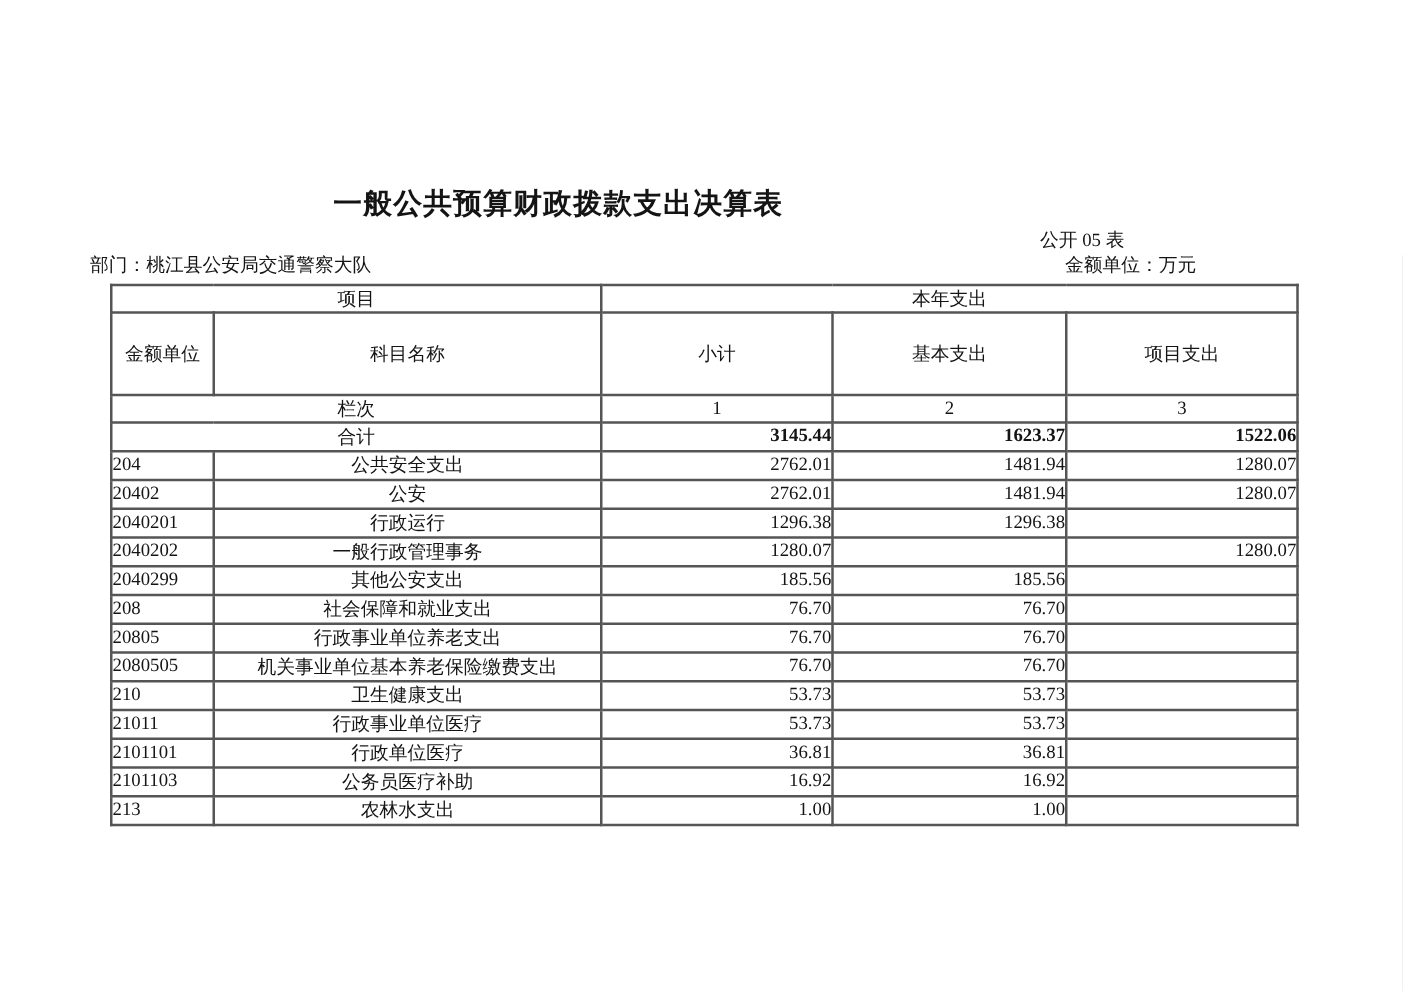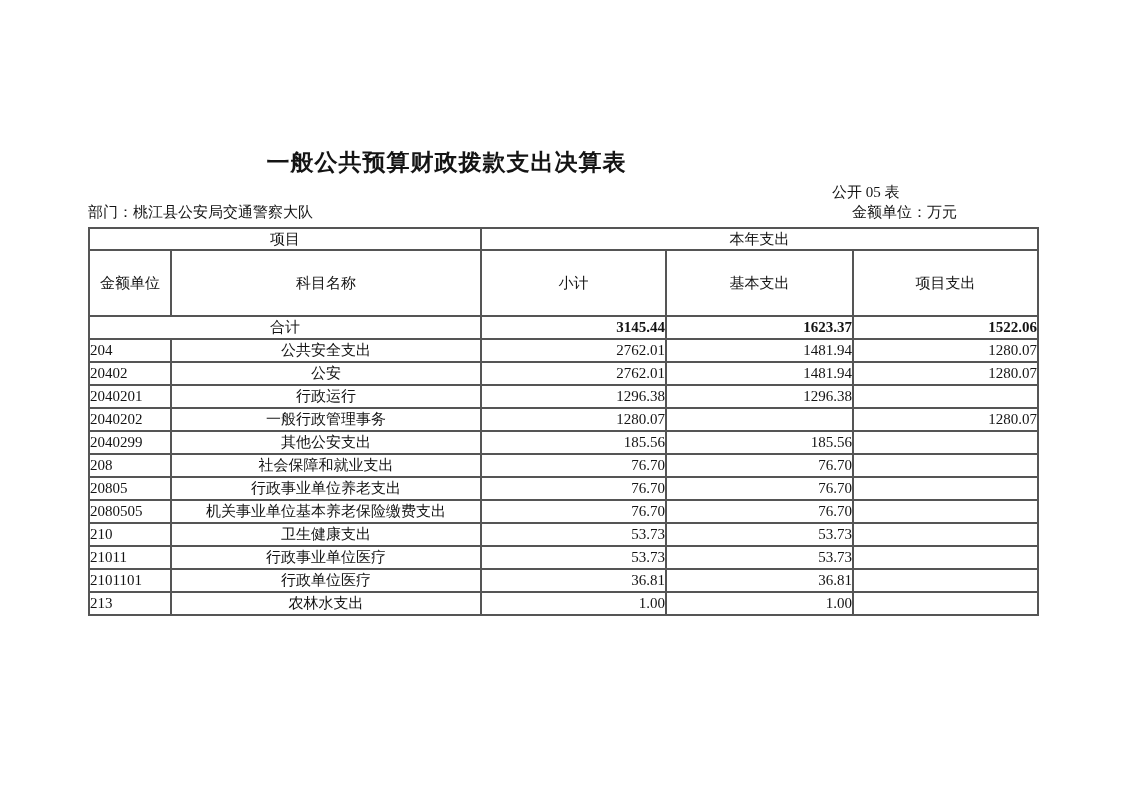--- a/index.html
+++ b/index.html
@@ -16,21 +16,21 @@
     position:absolute; top:147px; left:0; width:893px;
     text-align:center;
     font-size:23px; font-weight:bold;
     letter-spacing:1px;
   }
   .meta-table-code {
     position:absolute; top:183px; left:832px;
     font-size:15px;
   }
   .meta-department {
-    position:absolute; top:203px; left:88px;
+    position:absolute; top:203px; left:72px;
     font-size:15px;
   }
   .meta-unit {
     position:absolute; top:203px; left:852px;
     font-size:15px;
   }
   table.budget-table {
     position:absolute; top:227px; left:88px;
     width:949px;
     border-collapse:collapse;
@@ -78,20 +78,26 @@
       <tr class="hrow1">
         <td colspan="2">项目</td>
         <td colspan="3">本年支出</td>
       </tr>
       <tr class="hrow2">
         <td>金额单位</td>
         <td>科目名称</td>
         <td>小计</td>
         <td>基本支出</td>
         <td>项目支出</td>
+      </tr>
+      <tr class="hrow3">
+        <td colspan="2">栏次</td>
+        <td>1</td>
+        <td>2</td>
+        <td>3</td>
       </tr>
       <tr class="total-row">
         <td colspan="2" class="center">合计</td>
         <td class="num-cell">3145.44</td>
         <td class="num-cell">1623.37</td>
         <td class="num-cell">1522.06</td>
       </tr>
     </tbody>
     <tbody id="table-body">
         <tr class="data-row">
@@ -165,20 +171,27 @@
     <td class="num-cell"></td>
   </tr>
         <tr class="data-row">
     <td class="code-cell">2101101</td>
     <td class="name-cell">行政单位医疗</td>
     <td class="num-cell">36.81</td>
     <td class="num-cell">36.81</td>
     <td class="num-cell"></td>
   </tr>
         <tr class="data-row">
+    <td class="code-cell">2101103</td>
+    <td class="name-cell">公务员医疗补助</td>
+    <td class="num-cell">16.92</td>
+    <td class="num-cell">16.92</td>
+    <td class="num-cell"></td>
+  </tr>
+        <tr class="data-row">
     <td class="code-cell">213</td>
     <td class="name-cell">农林水支出</td>
     <td class="num-cell">1.00</td>
     <td class="num-cell">1.00</td>
     <td class="num-cell"></td>
   </tr>
       </tbody>
   </table>
 
 </div>

